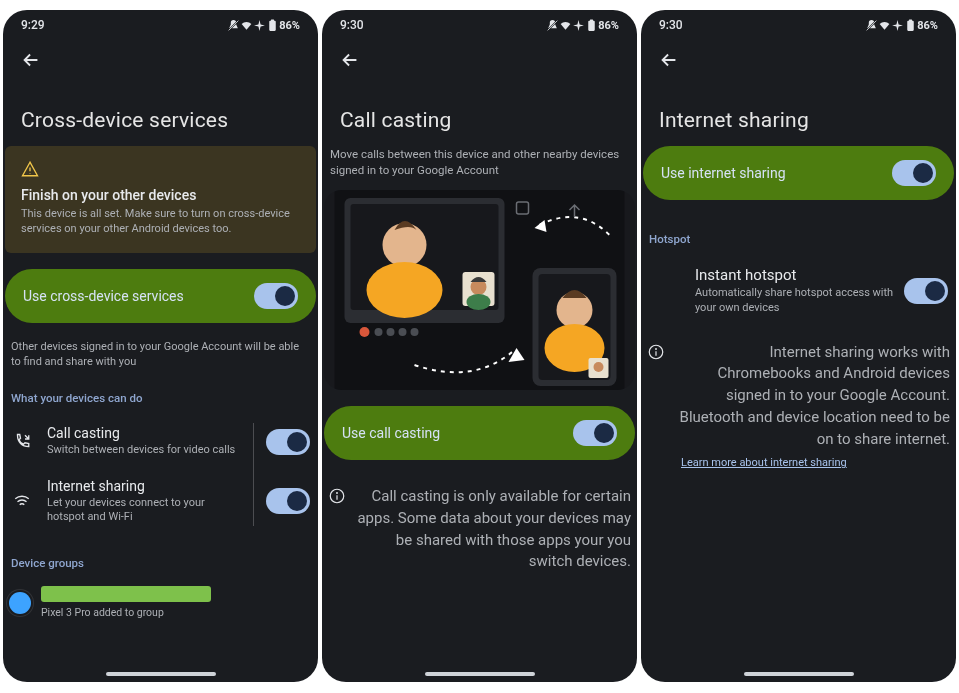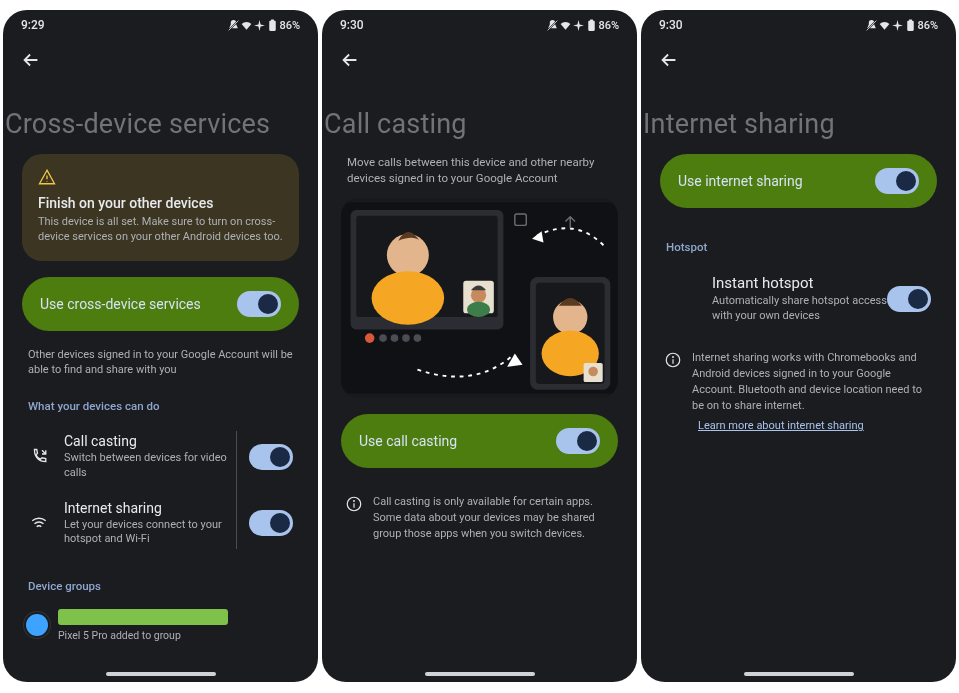--- a/index.html
+++ b/index.html
@@ -24,36 +24,36 @@
   .statusbar {
     display: flex;
     justify-content: space-between;
     align-items: center;
     height: 30px;
     padding: 0 18px;
     font-size: 12px;
     font-weight: 500;
     color: #e3e5e9;
   }
-  .status-icons { display: flex; gap: 0; align-items: center; font-size: 11px; }
+  .status-icons { display: flex; gap: 0; align-items: center; font-size: 11px; font-weight: bold; }
   .status-icons svg { width: 13px; height: 13px; fill: #e3e5e9; display:block;}
   .backrow { height: 40px; display: flex; align-items: center; padding: 0 14px; }
   .backbtn { width: 28px; height: 28px; display:flex; align-items:center; justify-content:center; cursor:pointer;}
   .backbtn svg { width: 22px; height: 22px; fill: none; stroke: #e3e5e9; stroke-width: 2; }
   .title {
-    font-size: 27px;
+    font-size: 21px;
     font-weight: 400;
-    color: #737373;
-    padding: 28px 2px 14px;
+    color: #e5e5e5;
+    padding: 28px 18px 14px;
     letter-spacing: 0.2px;
   }
-  .content { padding: 0 19px; display: flex; flex-direction: column; gap: 2px; }
+  .content { padding: 0 2px; display: flex; flex-direction: column; gap: 2px; }
   .warnbox {
     background: rgba(88,74,35,0.55);
-    border-radius: 20px;
+    border-radius: 6px;
     padding: 14px 16px 16px;
     margin-bottom: 14px;
   }
   .warn-icon svg { width: 18px; height: 18px; fill:none; stroke:#f0c64a; stroke-width:1.8;}
   .warnbox h3 { font-size: 14px; font-weight: 500; color: #e8eaed; margin: 6px 0 4px; }
   .warnbox p { font-size: 11px; color: #adb0b5; line-height: 1.35; }
   .pill {
     background: #4d7c0f;
     border-radius: 28px;
     padding: 14px 18px;
@@ -103,21 +103,21 @@
   }
   
   .illus {
     height: 200px; border-radius: 18px; overflow:hidden; background:#18191d;
     margin: 6px 0 14px; position:relative;
   }
   .illus svg { width:100%; height:100%; display:block;}
   .subhead { font-size: 11.5px; color:#adb0b5; line-height:1.4; padding: 0 6px 4px;}
   .infoline { display:flex; gap:10px; padding: 14px 4px 6px; align-items:flex-start;}
   .infoline svg { width:18px; height:18px; fill:none; stroke:#e3e5e9; stroke-width:1.6; flex-shrink:0; margin-top:1px;}
-  .infoline p { font-size:11px; color:#adb0b5; line-height:1.45;}
+  .infoline p { font-size:15px; color:#adb0b5; line-height:1.45;text-align:right;}
   .optrow {
     display:flex; align-items:center; justify-content:space-between;
     padding: 10px 6px;
     margin-left: 46px;
   }
   .optrow .txt h4 { font-size:15px; font-weight:400; color:#e8eaed; margin-bottom:2px;}
   .optrow .txt p { font-size:11px; color:#adb0b5; line-height:1.35; max-width:200px;}
   .linktxt { font-size:11px; color:#a8c3ec; text-decoration:underline; padding: 6px 6px 0; display:inline-block; cursor:pointer;}
 </style>
 </head>
@@ -199,21 +199,21 @@
           <span class="toggle">
               <span class="knob"></span>
             </span>
         </div>
       </div>
       <div class="section-label">Device groups</div>
       <div class="grouprow">
         <span class="groupdot"></span>
         <div class="groupbody">
           <div class="gbar"></div>
-          <div class="gname">Pixel 5 Pro added to group</div>
+          <div class="gname">Pixel 3 Pro added to group</div>
         </div>
       </div>
     </div>
     <div class="home-ind"></div>
   </div>
 
   <div class="phone">
     <div class="statusbar">
       <span>9:30</span>
       <span class="status-icons">
@@ -289,21 +289,21 @@
         <span class="toggle">
             <span class="knob"></span>
           </span>
       </div>
       <div class="infoline">
         <svg viewBox="0 0 24 24">
             <circle cx="12" cy="12" r="9"></circle>
             <line x1="12" y1="11" x2="12" y2="17"></line>
             <circle cx="12" cy="8" r="0.5" fill="#e3e5e9"></circle>
           </svg>
-        <p>Call casting is only available for certain apps. Some data about your devices may be shared group those apps when you switch devices.</p>
+        <p>Call casting is only available for certain apps. Some data about your devices may be shared with those apps your you switch devices.</p>
       </div>
     </div>
     <div class="home-ind"></div>
   </div>
 
   <div class="phone">
     <div class="statusbar">
       <span>9:30</span>
       <span class="status-icons">
         <svg viewBox="0 0 24 24">

